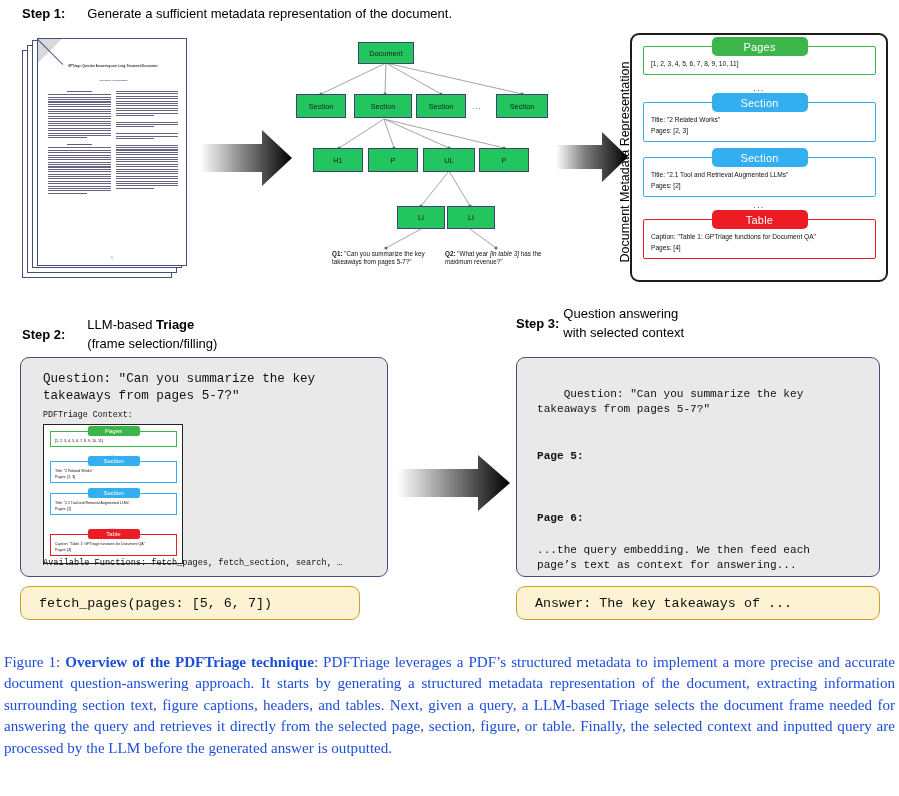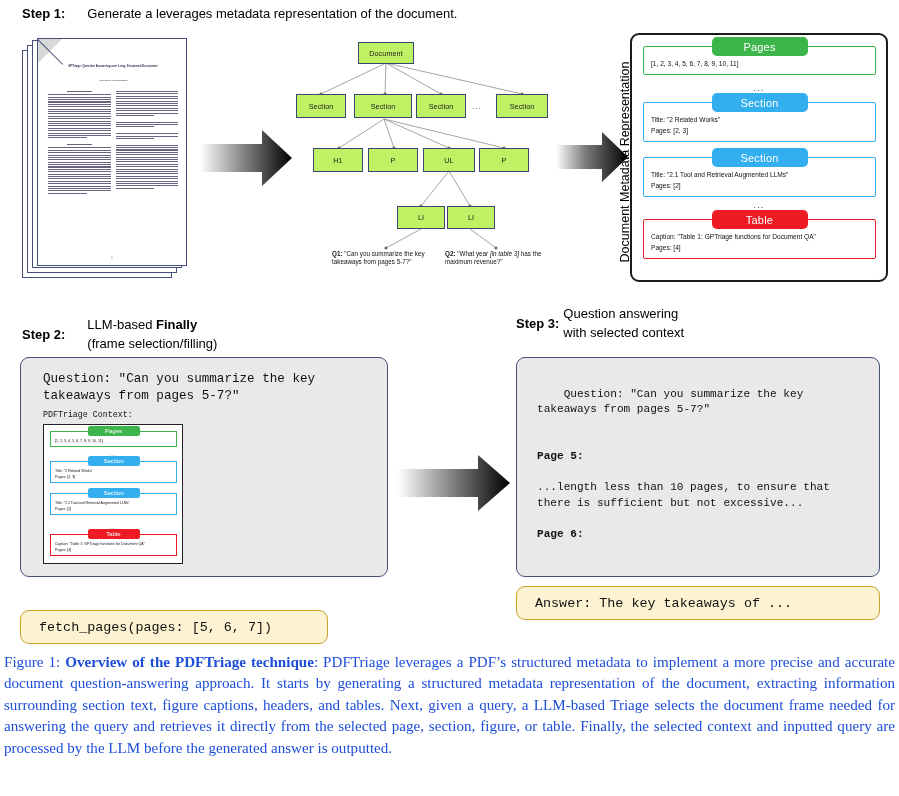--- a/index.html
+++ b/index.html
@@ -129,21 +129,21 @@
   .arrow { position: absolute; }
 
   #arrow-1 { left: 200px; top: 127px; width: 92px; height: 62px; }
   #arrow-2 { left: 556px; top: 130px; width: 72px; height: 54px; }
   #arrow-3 { left: 398px; top: 452px; width: 112px; height: 62px; }
 
   
   #tree { position: absolute; left: 286px; top: 36px; width: 300px; height: 250px; }
   .node {
     position: absolute;
-    background: #bef264;
+    background: #22c55e;
     border: 1.4px solid #3b4570;
     box-sizing: border-box;
     display: flex;
     align-items: center;
     justify-content: center;
     font-size: 7.2px;
     color: #1b1b1b;
     letter-spacing: .1px;
   }
   .ellipsis-h {
@@ -341,21 +341,21 @@
     background: #fdf3d2;
     border: 1.6px solid #c9a227;
     border-radius: 9px;
     box-sizing: border-box;
     display: flex;
     align-items: center;
     padding-left: 18px;
     font-size: 13.4px;
     color: #111;
   }
-  #fetch-box  { left: 20px;  top: 586px; width: 308px; height: 34px; margin-top: 24px; }
+  #fetch-box  { left: 20px;  top: 586px; width: 340px; height: 34px; }
   #answer-box { left: 516px; top: 586px; width: 364px; height: 34px; }
 
   
   #caption {
     position: absolute;
     left: 4px;
     top: 652px;
     width: 891px;
     font-family: "Liberation Serif", serif;
     font-size: 15.1px;
@@ -363,21 +363,21 @@
     color: #1d4ed8;
     text-align: justify;
   }
   #caption b { font-weight: bold; }
 </style>
 </head>
 <body>
 
 <div class="step-head" id="step1-head">
   <span class="step-label">Step 1:</span>
-  <span class="step-text">Generate a leverages metadata representation of the document.</span>
+  <span class="step-text">Generate a sufficient metadata representation of the document.</span>
 </div>
 
 <div id="pdf-stack">
   <div class="pdf-sheet s3"></div>
   <div class="pdf-sheet s2"></div>
   <div class="pdf-sheet s1"></div>
   <div class="pdf-front">
     <div class="dogear"></div>
     <div class="dogear-line"></div>
     <div class="paper-title">GPTriage: Question Answering over Long, Structured Documents</div>
@@ -582,21 +582,21 @@
     <div class="meta-body red">
       <div class="meta-tag red">Table</div>
       <div class="meta-line">Caption: "Table 1: GPTriage functions for Document QA"</div>
       <div class="meta-line">Pages: [4]</div>
     </div>
   </div>
 </div>
 
 <div class="step-head" id="step2-head">
   <span class="step-label">Step 2:</span>
-  <span class="step-text"><span>LLM-based </span><span class="b">Finally</span><br><span>(frame selection/filling)</span></span>
+  <span class="step-text"><span>LLM-based </span><span class="b">Triage</span><br><span>(frame selection/filling)</span></span>
 </div>
 
 <div class="step-head" id="step3-head">
   <span class="step-label">Step 3:</span>
   <span class="step-text"><span>Question answering</span><br><span>with selected context</span></span>
 </div>
 
 <div class="code-box" id="step2-box">
   <div class="q-line mono">Question: "Can you summarize the key
 takeaways from pages 5-7?"</div>
@@ -627,42 +627,43 @@
     <div class="mini-dots" style="top:99px;">...</div>
     <div class="mini-block" style="top:109px;">
       <div class="mini-body red">
         <div class="mini-tag red">Table</div>
         <div class="mini-line">Caption: "Table 1: GPTriage functions for Document QA"</div>
         <div class="mini-line">Pages: [4]</div>
       </div>
     </div>
   </div>
 
+  <div class="mono" id="step2-funcs">Available Functions: fetch_pages, fetch_section, search, …</div>
 </div>
 
 <svg class="arrow" id="arrow-3" viewBox="0 0 112 62">
   <defs>
     <linearGradient id="g3" x1="0" y1="0" x2="1" y2="0">
       <stop offset="0" stop-color="#ffffff"></stop>
         <stop offset="0.45" stop-color="#8a8a8a"></stop>
       <stop offset="1" stop-color="#000000"></stop>
     </linearGradient>
   </defs>
   <path d="M0,17 L80,17 L80,3 L112,31 L80,59 L80,45 L0,45 Z" fill="url(#g3)"></path>
 </svg>
 
 <div class="code-box" id="step3-box">
   <div class="mono" id="step3-text">
     <span>Question: "Can you summarize the key
 takeaways from pages 5-7?"</span>
 <br><br><span class="pg">Page 5:</span>
-<br><span>...length less than 10 pages, to ensure that
-there is sufficient but not excessive...</span>
+<br>
 <br><span class="pg">Page 6:</span>
-<br>
+<br><span>...the query embedding. We then feed each
+page’s text as context for answering...</span>
 <br><span class="pg">Page 7:</span>
 <br>
   </div>
 </div>
 
 <div class="yellow-box mono" id="fetch-box">fetch_pages(pages: [5, 6, 7])</div>
 <div class="yellow-box mono" id="answer-box">Answer: The key takeaways of ...</div>
 
 <div id="caption"><span>Figure 1: </span><b>Overview of the PDFTriage technique</b><span>: PDFTriage leverages a PDF’s structured metadata to implement a more precise and accurate document question-answering approach. It starts by generating a structured metadata representation of the document, extracting information surrounding section text, figure captions, headers, and tables. Next, given a query, a LLM-based Triage selects the document frame needed for answering the query and retrieves it directly from the selected page, section, figure, or table. Finally, the selected context and inputted query are processed by the LLM before the generated answer is outputted.</span></div>
 

